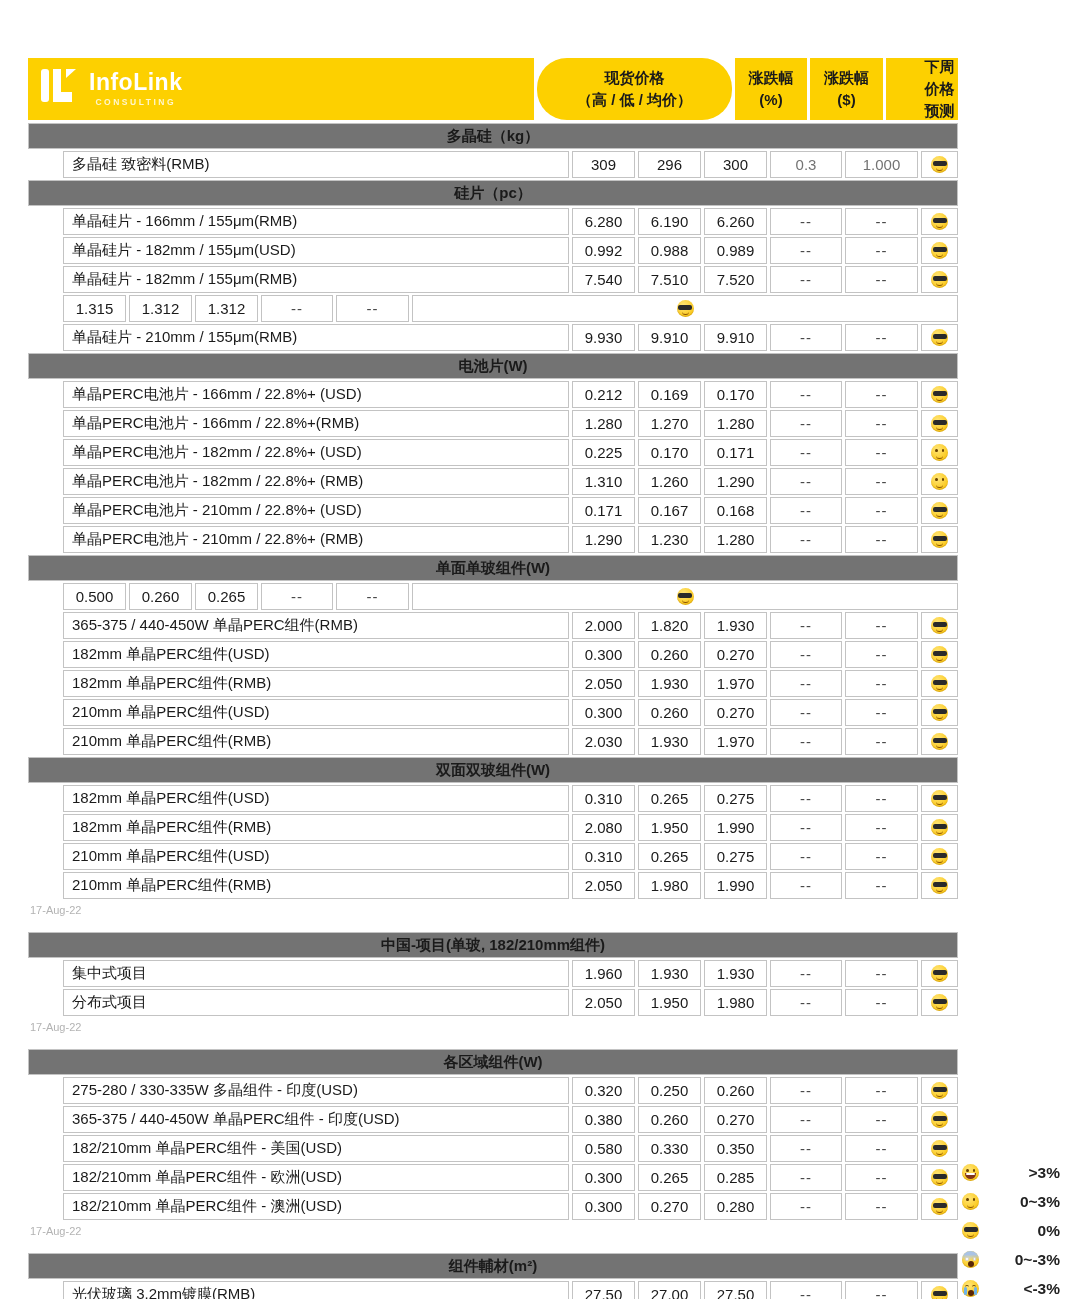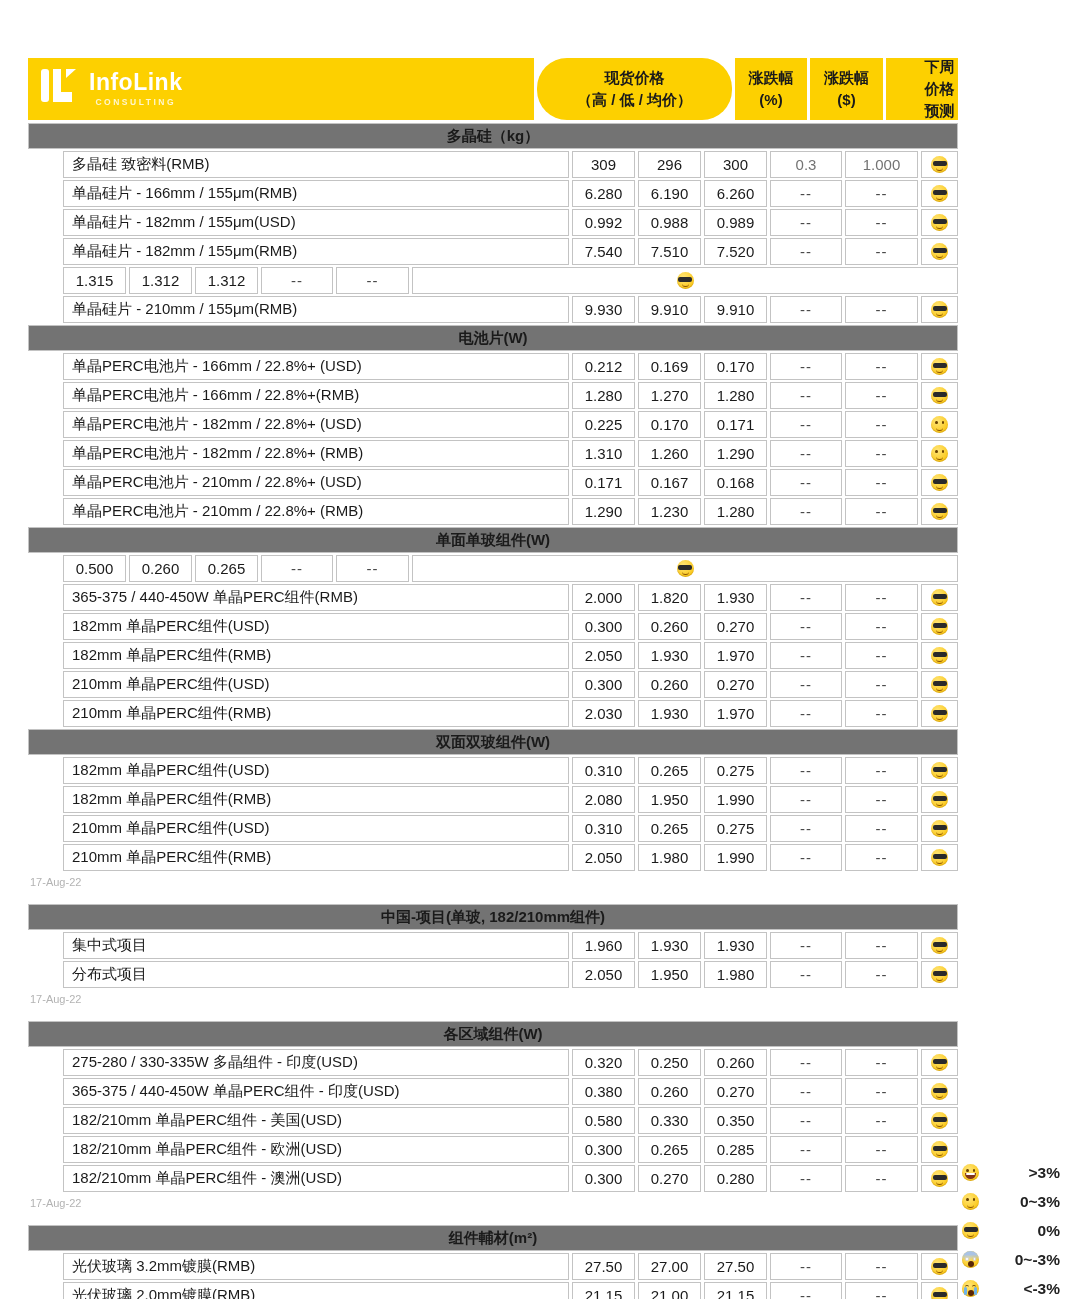--- a/index.html
+++ b/index.html
@@ -122,20 +122,21 @@
             <div class="cell v">300</div>
             <div class="cell pct teal">0.3</div>
             <div class="cell usd teal">1.000</div>
             <div class="cell fc">
               <span class="emj emj-cool">
                 <i class="glasses"></i>
                 <i class="smilearc"></i>
               </span>
             </div>
           </div>
+          <div class="section-band">硅片（pc）</div>
           <div class="row">
             <div class="cell name">单晶硅片 - 166mm / 155μm(RMB)</div>
             <div class="cell v">6.280</div>
             <div class="cell v">6.190</div>
             <div class="cell v">6.260</div>
             <div class="cell pct">
               <span class="dash">--</span>
             </div>
             <div class="cell usd">
               <span class="dash">--</span>

